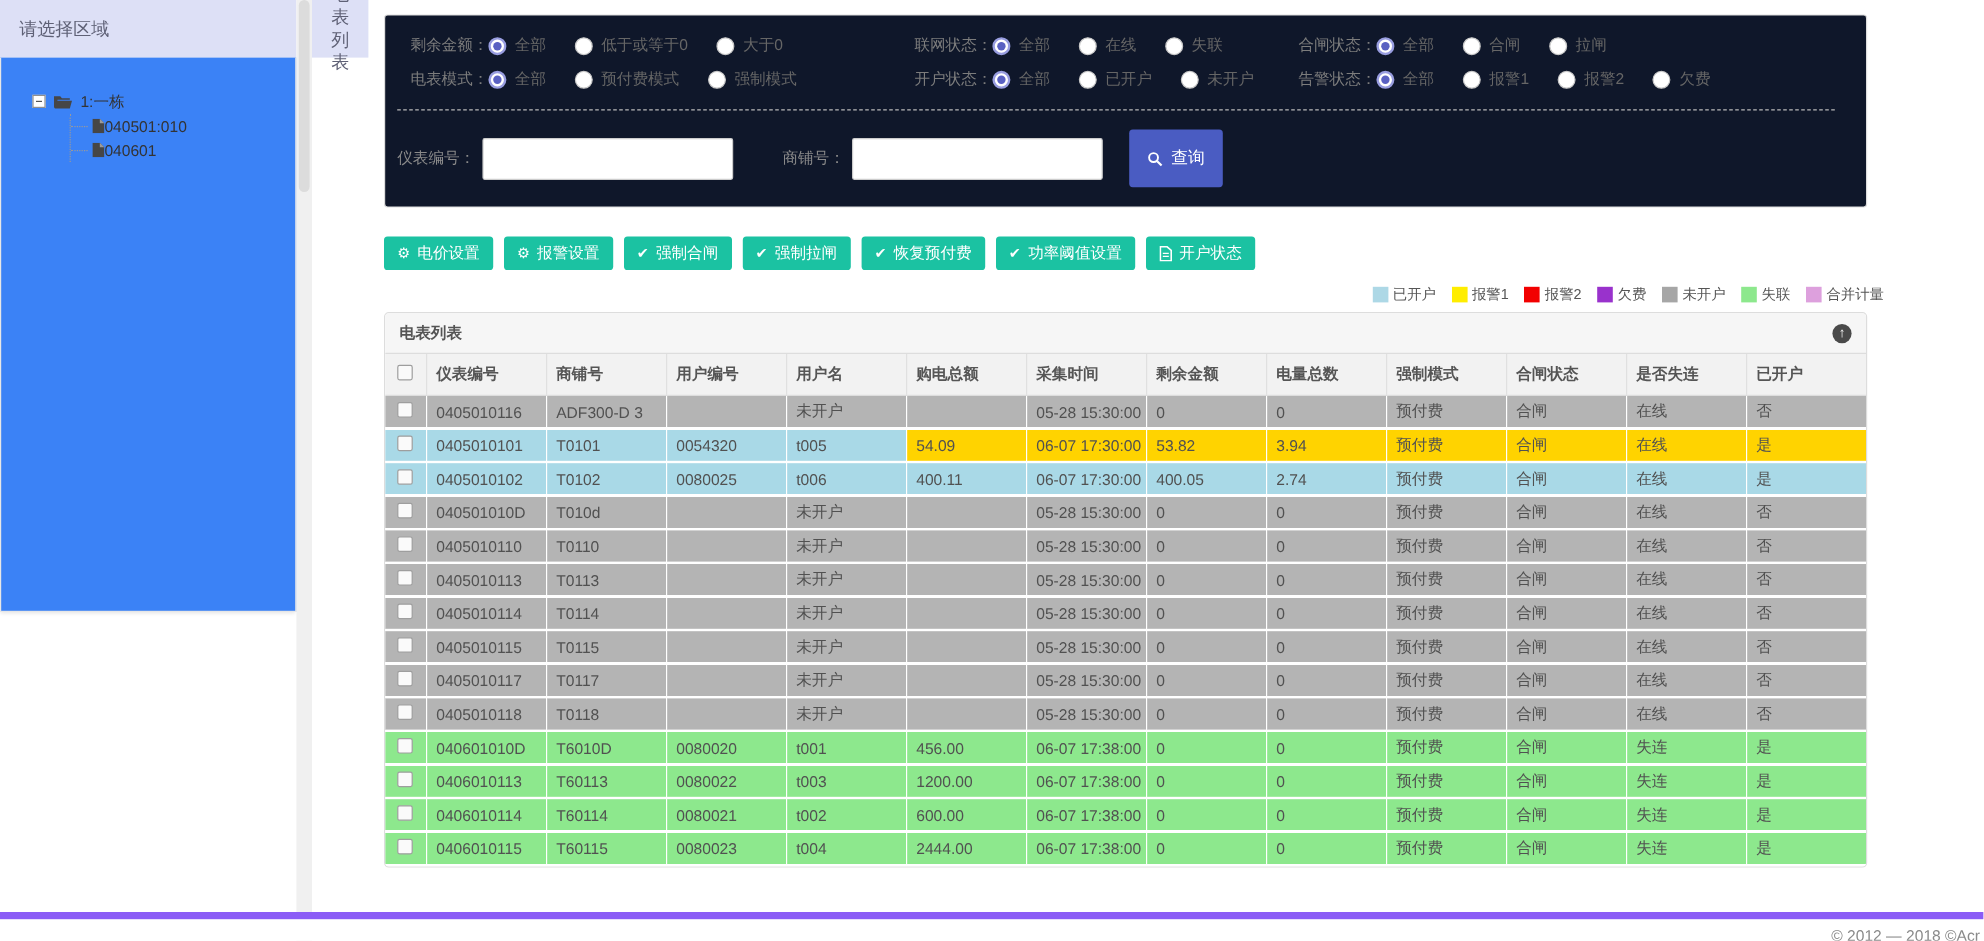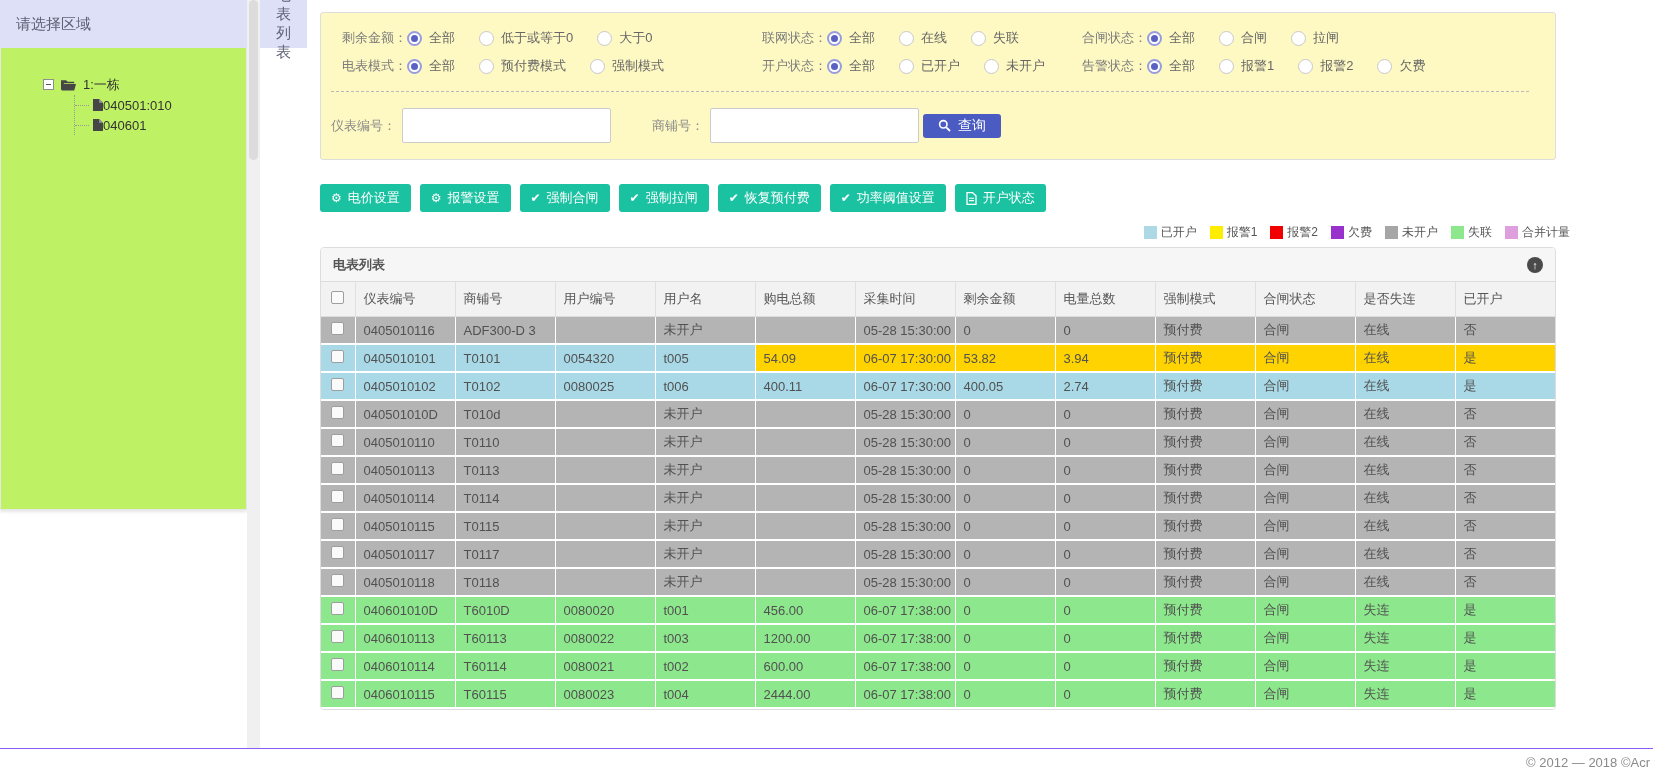--- a/index.html
+++ b/index.html
@@ -4,57 +4,57 @@
 <style>
   * { margin:0; padding:0; box-sizing:border-box; }
   html,body { width:1653px; height:784px; overflow:hidden; }
   body { font-family:"Liberation Sans","DejaVu Sans",sans-serif; font-size:13px; color:#555; background:#fff; }
   .page { display:flex; width:1653px; height:784px; position:relative;border-radius:15px; }
 
   
   .sidebar { width:247px; flex:0 0 247px; background:#fff; }
   .panel-header { height:48px; display:flex; align-items:center; padding:0 16px;
                   background:#dde0f6; color:#5f6176; font-size:15px; }
-  .sidebar-body { background:#bef264; border:1px solid #e7e7e7; border-top:none; height:462px;
-                  box-shadow:0 2px 3px rgba(0,0,0,.10);padding-left:16px; }
+  .sidebar-body { background:#3b82f6; border:1px solid #e7e7e7; border-top:none; height:462px;
+                  box-shadow:0 2px 3px rgba(0,0,0,.10); }
   .tree { padding:26px 0 0 26px; }
   .tree-root { display:flex; align-items:center; gap:7px; height:21px; color:#333; }
   .expander { width:11px; height:11px; border:1px solid #8f8f8f; background:#fff; position:relative; flex:0 0 11px; cursor:pointer; }
   .expander::after { content:''; position:absolute; left:2px; right:2px; top:4px; height:1px; background:#555; }
   .tree-children { margin-left:31px; border-left:1px dotted #9a9a9a;text-align:right; }
   .tree-child { display:flex; align-items:center; height:20px; }
   .stub { width:14px; border-top:1px dotted #9a9a9a; height:0; margin-right:4px; }
   .tree-label { color:#333; }
   .ic { display:inline-flex; align-items:center; }
 
   
   .gutter { width:13px; flex:0 0 13px; background:#f0f0f0; position:relative; }
   .gutter .thumb { position:absolute; top:0; left:2px; width:9px; height:160px; background:#dcdcdc; border-radius:5px; }
 
   
   .main { flex:1; display:flex; flex-direction:row; min-width:0; }
   .content { padding:12px 97px 0 13px; }
 
   
-  .filter-box { border:1px solid #ddd; border-radius:3px; background:#fef9c3; padding:16px 26px 16px 10px; }
+  .filter-box { border:1px solid #ddd; border-radius:3px; background:#0f172a; padding:16px 26px 16px 10px; }
   .filter-grid { display:grid; grid-template-columns:420px 320px 1fr; row-gap:10px; }
   .fgroup { display:flex; align-items:center; }
   .flabel { color:#7c7c7c; min-width:76px; text-align:right; }
   .fopt { display:inline-flex; align-items:center; margin-right:24px; cursor:pointer; }
   .radio { width:15px; height:15px; border:1px solid #c8c8c8; border-radius:50%; background:#fff;
            display:inline-flex; align-items:center; justify-content:center; }
   .radio.sel { border:2px solid #989de0; }
   .radio .dot { width:7px; height:7px; border-radius:50%; background:#5a61c2; }
   .fopt-label { margin-left:7px; color:#666; }
   .dashed { border-top:1px dashed #b9b9b9; margin:16px 0 16px 0; }
   .search-row { display:flex; align-items:center; }
   .inlabel { color:#8a8a8a; margin-right:6px; }
   .tinput { width:209px; height:35px; border:1px solid #ccc; border-radius:2px; background:#fff; padding:0 8px; font:inherit; color:#555; }
   .sr-gap { width:41px; }
-  .search-btn { margin-left:4px; height:24px; padding:0 15px; background:#4a5cc2; color:#fff; border:none;
+  .search-btn { margin-left:22px; height:48px; padding:0 15px; background:#4a5cc2; color:#fff; border:none;
                 border-radius:3px; font-size:14px; display:inline-flex; align-items:center; gap:7px; cursor:pointer; }
 
   
   .toolbar { margin-top:24px; display:flex; }
   .tbtn { height:28px; padding:0 11px; margin-right:9px; background:#1bc2a2; color:#fff; border:none;
           border-radius:3px; font-size:13px; display:inline-flex; align-items:center; gap:6px; cursor:pointer; }
   .tbtn .gly { font-size:12px; line-height:1; }
 
   
   .legend { margin:12px 0 6px 0; display:flex; justify-content:flex-end; align-items:center; gap:13px;
@@ -62,36 +62,36 @@
   .litem { display:inline-flex; align-items:center; gap:4px; }
   .lsw { width:13px; height:13px; display:inline-block; }
 
   
   .table-panel { border:1px solid #ddd; border-radius:4px; overflow:hidden; background:#fff; }
   .table-heading { height:34px; background:#f6f6f6; border-bottom:1px solid #ddd; display:flex;
                    align-items:center; justify-content:space-between; padding:0 12px; color:#555; font-weight:700; }
   .up-icon { width:16px; height:16px; border-radius:50%; background:#4a4a4a; color:#fff; font-size:11px;
              line-height:16px; text-align:center; font-weight:400; cursor:pointer; }
   table { width:100%; border-collapse:collapse; table-layout:fixed; }
-  th { background:#f2f2f2; color:#555; font-weight:400; text-align:left; padding:8px 8px;
+  th { background:#f2f2f2; color:#555; font-weight:700; text-align:left; padding:8px 8px;
        border-left:1px solid #e0e0e0; border-bottom:1px solid #ddd; font-size:13px; }
   th:first-child { border-left:none; }
   td { padding:4px 8px; border-left:1px solid rgba(255,255,255,.85); border-bottom:2px solid #fff;
        color:#515151; overflow:hidden; white-space:nowrap; }
   td:first-child { border-left:none; }
   .cbcol { width:34px; text-align:center; }
   .cb { width:13px; height:13px; border:1px solid #9e9e9e; background:#fafafa; border-radius:2px; display:inline-block; cursor:pointer; }
   tr.row-gray td  { background:#b4b4b4; }
   tr.row-blue td  { background:#a9d9e7; }
   tr.row-green td { background:#8de88d; }
   td.hl { background:#ffd300 !important; }
 
   
-  .footer { position:absolute; left:0; bottom:0; width:1653px; height:36px; background:#fff;
-            border-top:1px solid #8b5cf6; }
+  .footer { position:absolute; left:0; bottom:0; width:1653px; height:24px; background:#fff;
+            border-top:6px solid #8b5cf6; }
   .copyright { position:absolute; right:3px; top:6px; color:#8a8a8a; font-size:13px; white-space:nowrap; }
 </style>
 </head>
 <body>
 
 <div class="page">
 
   <aside class="sidebar">
     <div class="panel-header">请选择区域</div>
     <div class="sidebar-body">

